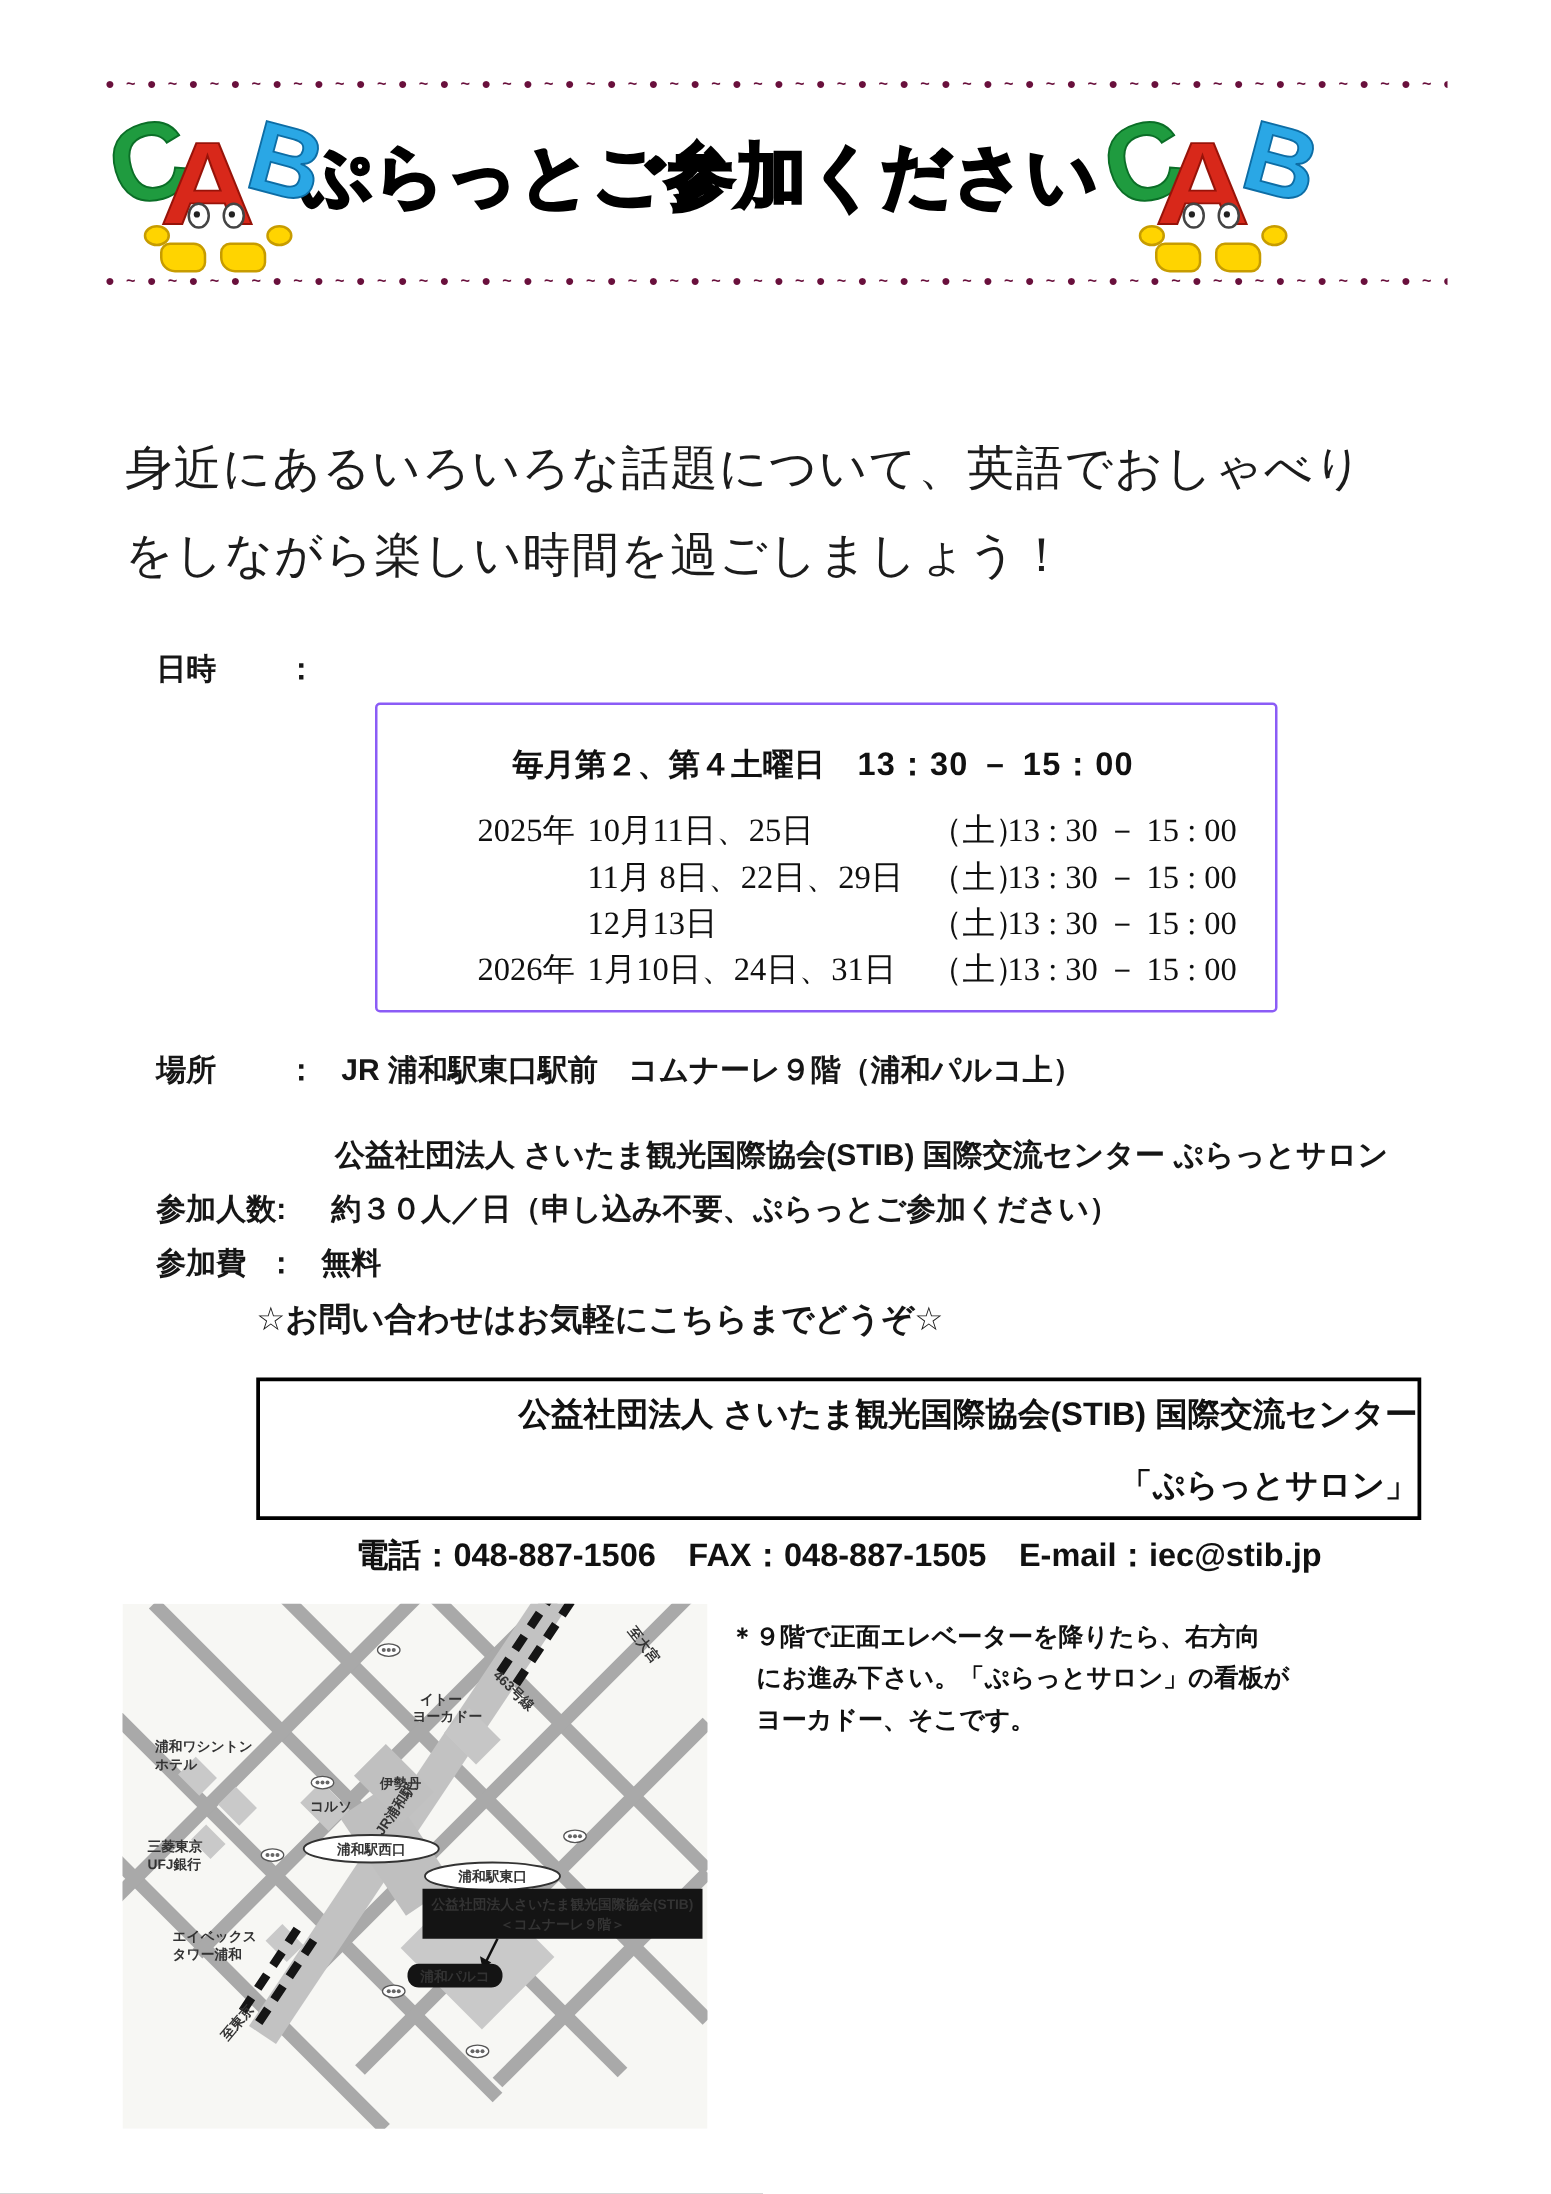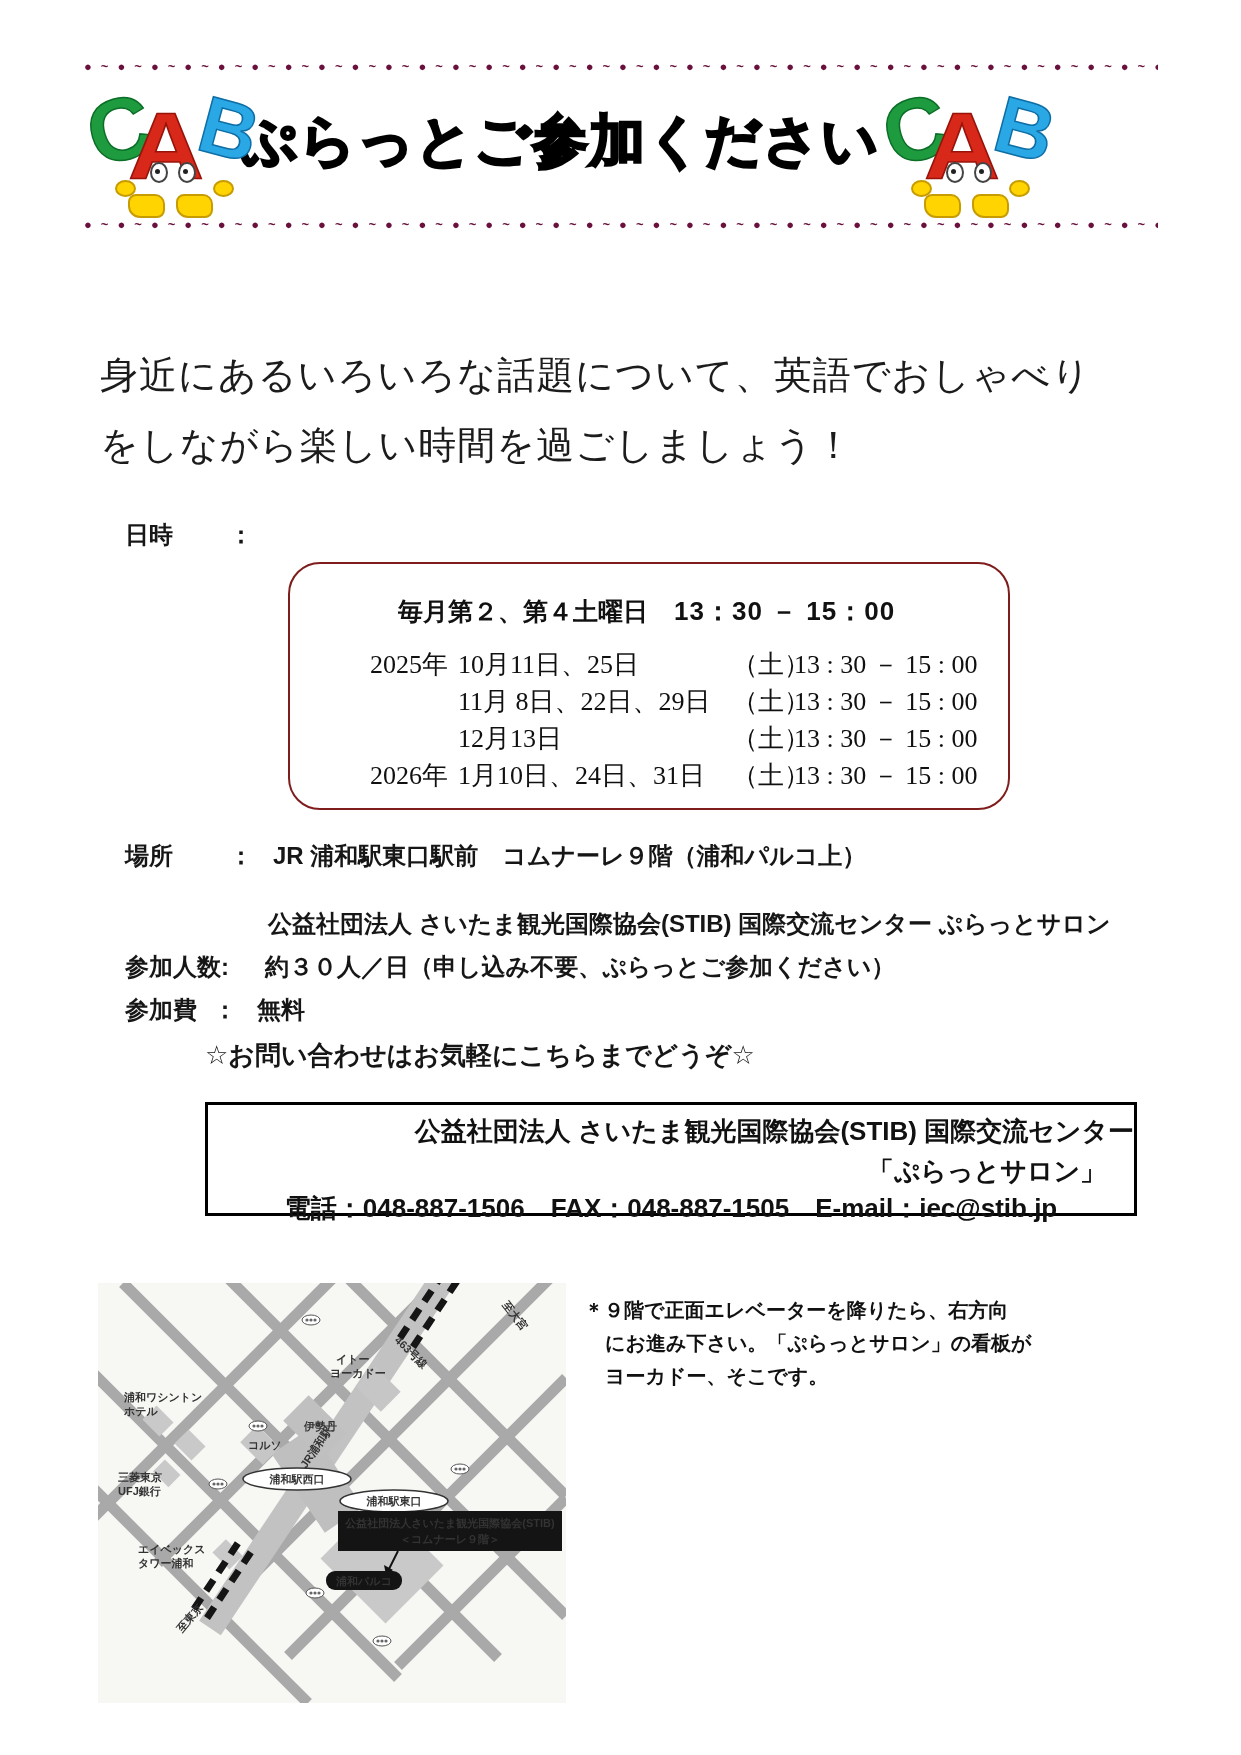--- a/index.html
+++ b/index.html
@@ -39,34 +39,34 @@
   .lbl-fee{display:inline-block;width:88px}
   #row-datetime{left:125px;top:519px}
   #row-place{left:125px;top:840px}
   #row-place2{left:268px;top:908px}
   #row-people{left:125px;top:951px}
   #row-people .plbl{display:inline-block}
   #row-people .pval{margin-left:36px}
   #row-fee{left:125px;top:994px}
   #row-inquiry{left:205px;top:1038px;font-size:26px}
 
-  .sched-box{position:absolute;left:288px;top:562px;width:718px;height:244px;border:2px solid #7f1d1d;border-radius:32px}
+  .sched-box{position:absolute;left:300px;top:562px;width:718px;height:244px;border:2px solid #8b5cf6;border-radius:4px}
   .sched-head{position:absolute;left:108px;top:30px;font-size:25px;font-weight:bold;white-space:nowrap}
   .sched-head .time{margin-left:26px;font-size:26px;letter-spacing:1px}
   .sched-rows{position:absolute;left:80px;top:82px;font-family:"Liberation Serif","DejaVu Serif",serif;
               font-size:26px;line-height:37px;white-space:nowrap;color:#101010}
   .cy{display:inline-block;width:88px}
   .cd{display:inline-block;width:274px}
   .cday{display:inline-block;width:62px}
 
   .contact{position:absolute;left:205px;top:1102px;width:932px;height:114px;border:3px solid #000;box-sizing:border-box}
   .contact div{font-weight:bold;font-size:26px;white-space:nowrap}
   .contact .l1{margin-top:9px;text-align:right}
-  .contact .l2{margin-top:5px;text-align:right;padding-right:28px}
-  .contact .l3{margin-top:2px;text-align:center}
+  .contact .l2{margin-top:22px;text-align:right;}
+  .contact .l3{margin-top:21px;text-align:center}
   .contact .l3 span{margin:0 13px}
 
   .note{position:absolute;left:584px;top:1294px;font-size:20px;font-weight:bold;line-height:33px;color:#111;white-space:nowrap}
   .note .in{padding-left:21px}
 
   .map{position:absolute;left:98px;top:1283px;width:468px;height:420px}
   .map text{font-family:"Liberation Sans","DejaVu Sans",sans-serif;font-weight:bold;fill:#333;font-size:11px}
 </style>
 </head>
 <body>

